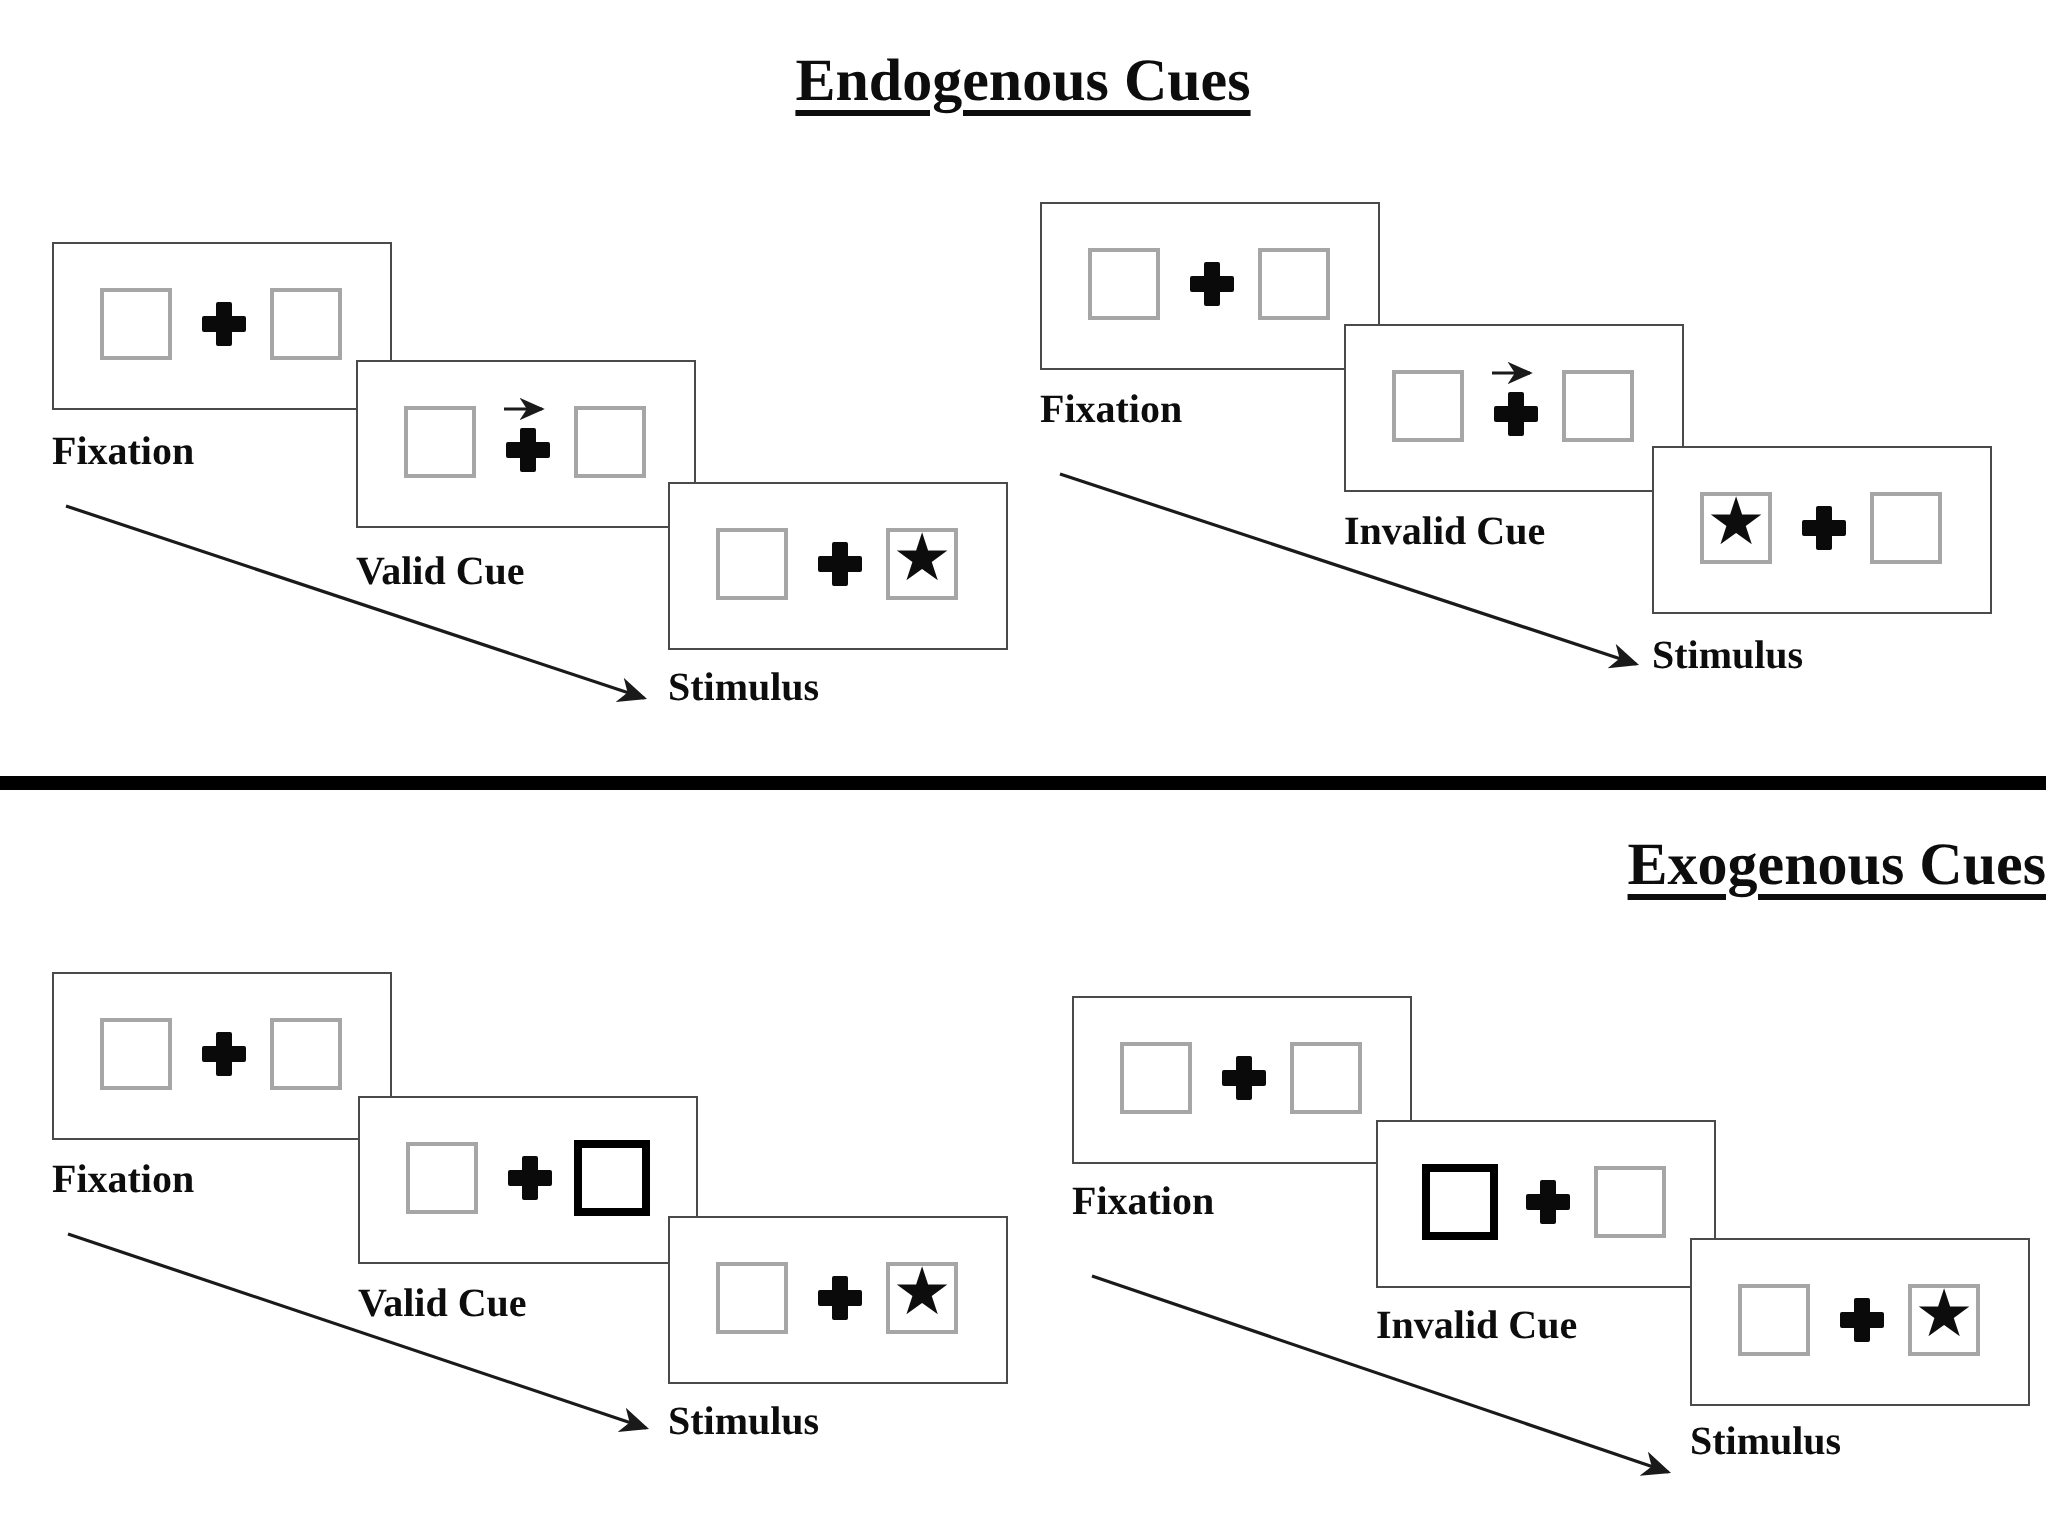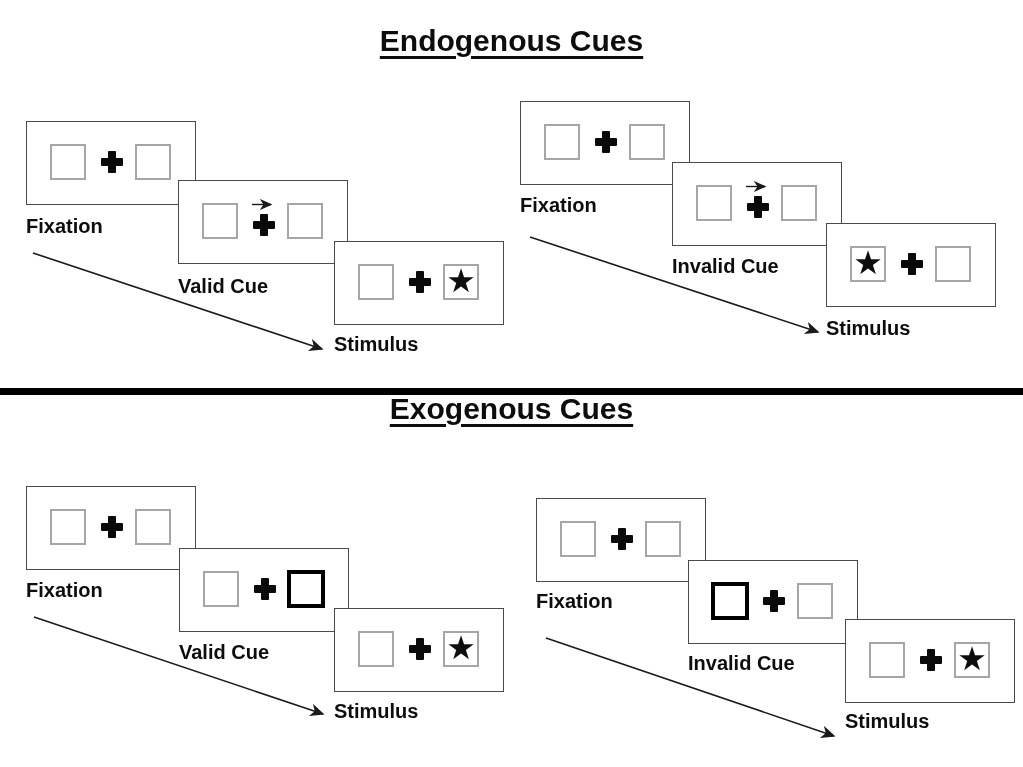--- a/index.html
+++ b/index.html
@@ -1,26 +1,26 @@
 <!DOCTYPE html>
 <html><head>
 <meta charset="utf-8">
 <style>
   html,body{margin:0;padding:0;background:#e8e8e8;}
   #slide{
     position:relative;width:1023px;height:767px;background:#ffffff;
-    font-family:Liberation Sans, sans-serif;overflow:hidden;
+    font-family:Liberation Serif, serif;overflow:hidden;
   }
   .section-title{
     position:absolute;left:0;width:100%;text-align:center;
     font-size:30px;font-weight:bold;color:#0d0d0d;
     text-decoration:underline;text-decoration-thickness:2.5px;text-underline-offset:5px;
   }
   #title-endogenous{top:24px;}
-  #title-exogenous{top:392px;}
+  #title-exogenous{top:416px;text-align:right;}
   #divider{position:absolute;left:0;top:388px;width:1023px;height:7px;background:#000000;}
 
   .card{
     position:absolute;width:170px;height:84px;background:#ffffff;
     border:1px solid #4a4a4a;box-sizing:border-box;
   }
   .sq{
     position:absolute;width:36px;height:36px;top:22px;background:#ffffff;
     border:2px solid #a6a6a6;box-sizing:border-box;
     display:flex;align-items:center;justify-content:center;

